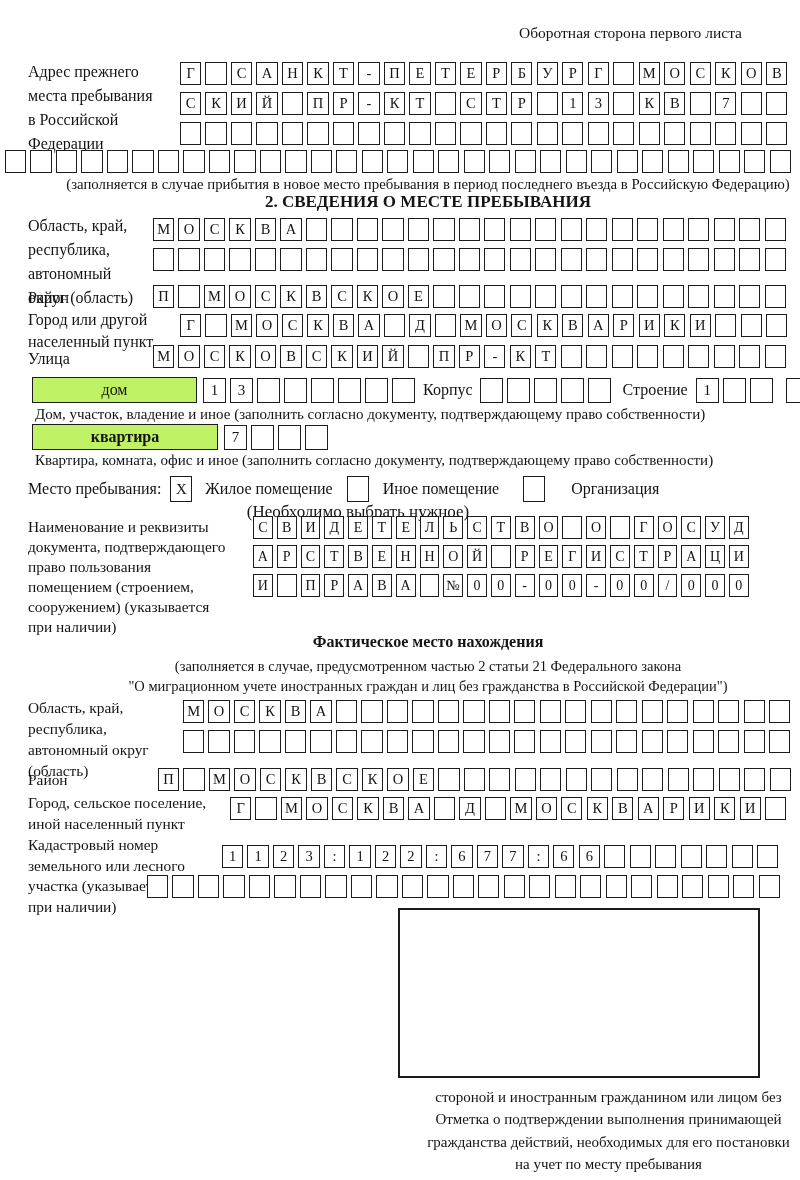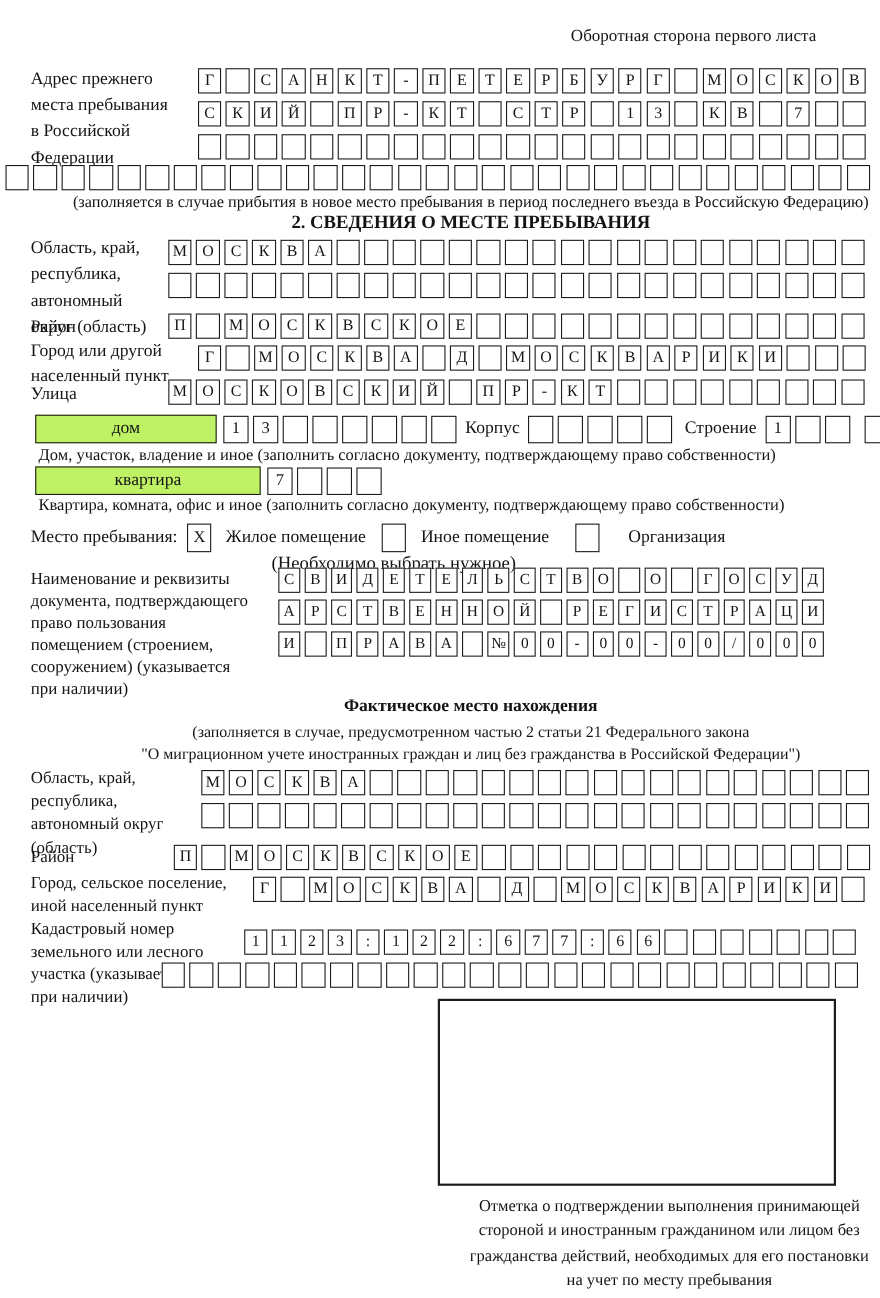--- a/index.html
+++ b/index.html
@@ -339,21 +339,21 @@
         <span class="cbox"></span>
         <span class="cbox"></span>
       </div>
     <div class="boxrow lg" style="margin-left:9px;">
         <span class="cbox"></span>
       </div>
   </div>
   <div class="abs" style="left:35px; top:406px; font-size:15px;">Дом, участок, владение и иное (заполнить согласно документу, подтверждающему право собственности)</div>
 
   <div class="abs" style="left:32px; top:424px; display:flex; align-items:center;">
-    <div class="widebox" style="width:205px; height:26px;">квартира</div>
+    <div class="widebox" style="width:186px; height:26px;font-weight:bold;">квартира</div>
     <div class="boxrow lg" style="margin-left:6px;">
         <span class="cbox">7</span>
         <span class="cbox"></span>
         <span class="cbox"></span>
         <span class="cbox"></span>
       </div>
   </div>
   <div class="abs" style="left:35px; top:452px; font-size:15px;">Квартира, комната, офис и иное (заполнить согласно документу, подтверждающему право собственности)</div>
 
   <div class="abs" style="left:28px; top:476px; display:flex; align-items:center;">
@@ -619,19 +619,19 @@
       <span class="cbox"></span>
       <span class="cbox"></span>
       <span class="cbox"></span>
       <span class="cbox"></span>
       <span class="cbox"></span>
       <span class="cbox"></span>
     </div>
 
   <div class="abs bigrect" style="left:398px; top:908px; width:362px; height:170px;"></div>
   <div class="abs center" style="left:388px; top:1086px; width:385px; font-size:15px; line-height:22.3px;">
+      <div>стороной и иностранным гражданином или лицом без</div>
       <div>Отметка о подтверждении выполнения принимающей</div>
-      <div>стороной и иностранным гражданином или лицом без</div>
       <div>гражданства действий, необходимых для его постановки</div>
       <div>на учет по месту пребывания</div>
     </div>
 
 </div>
 
 </body></html>

